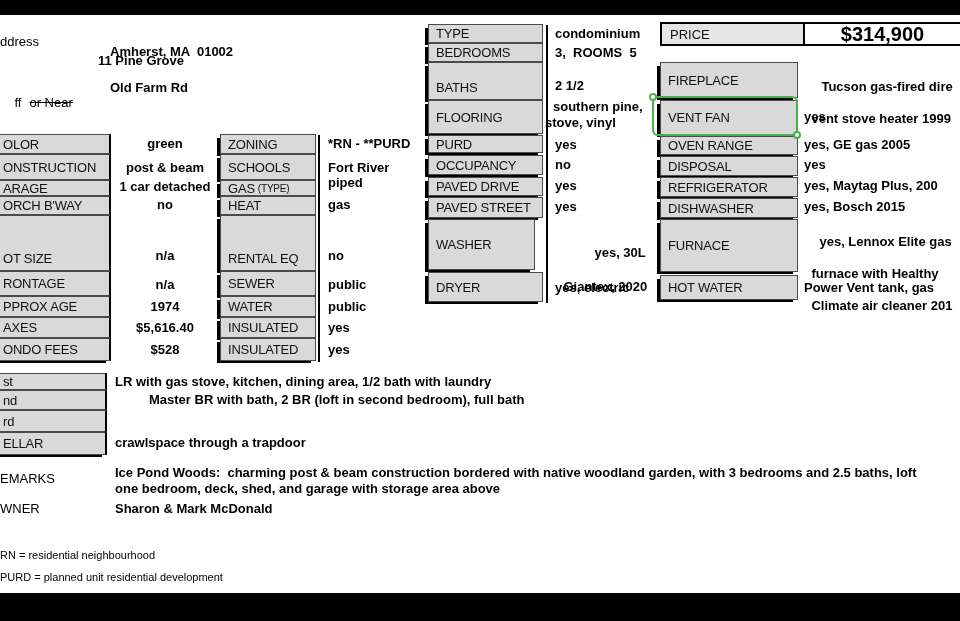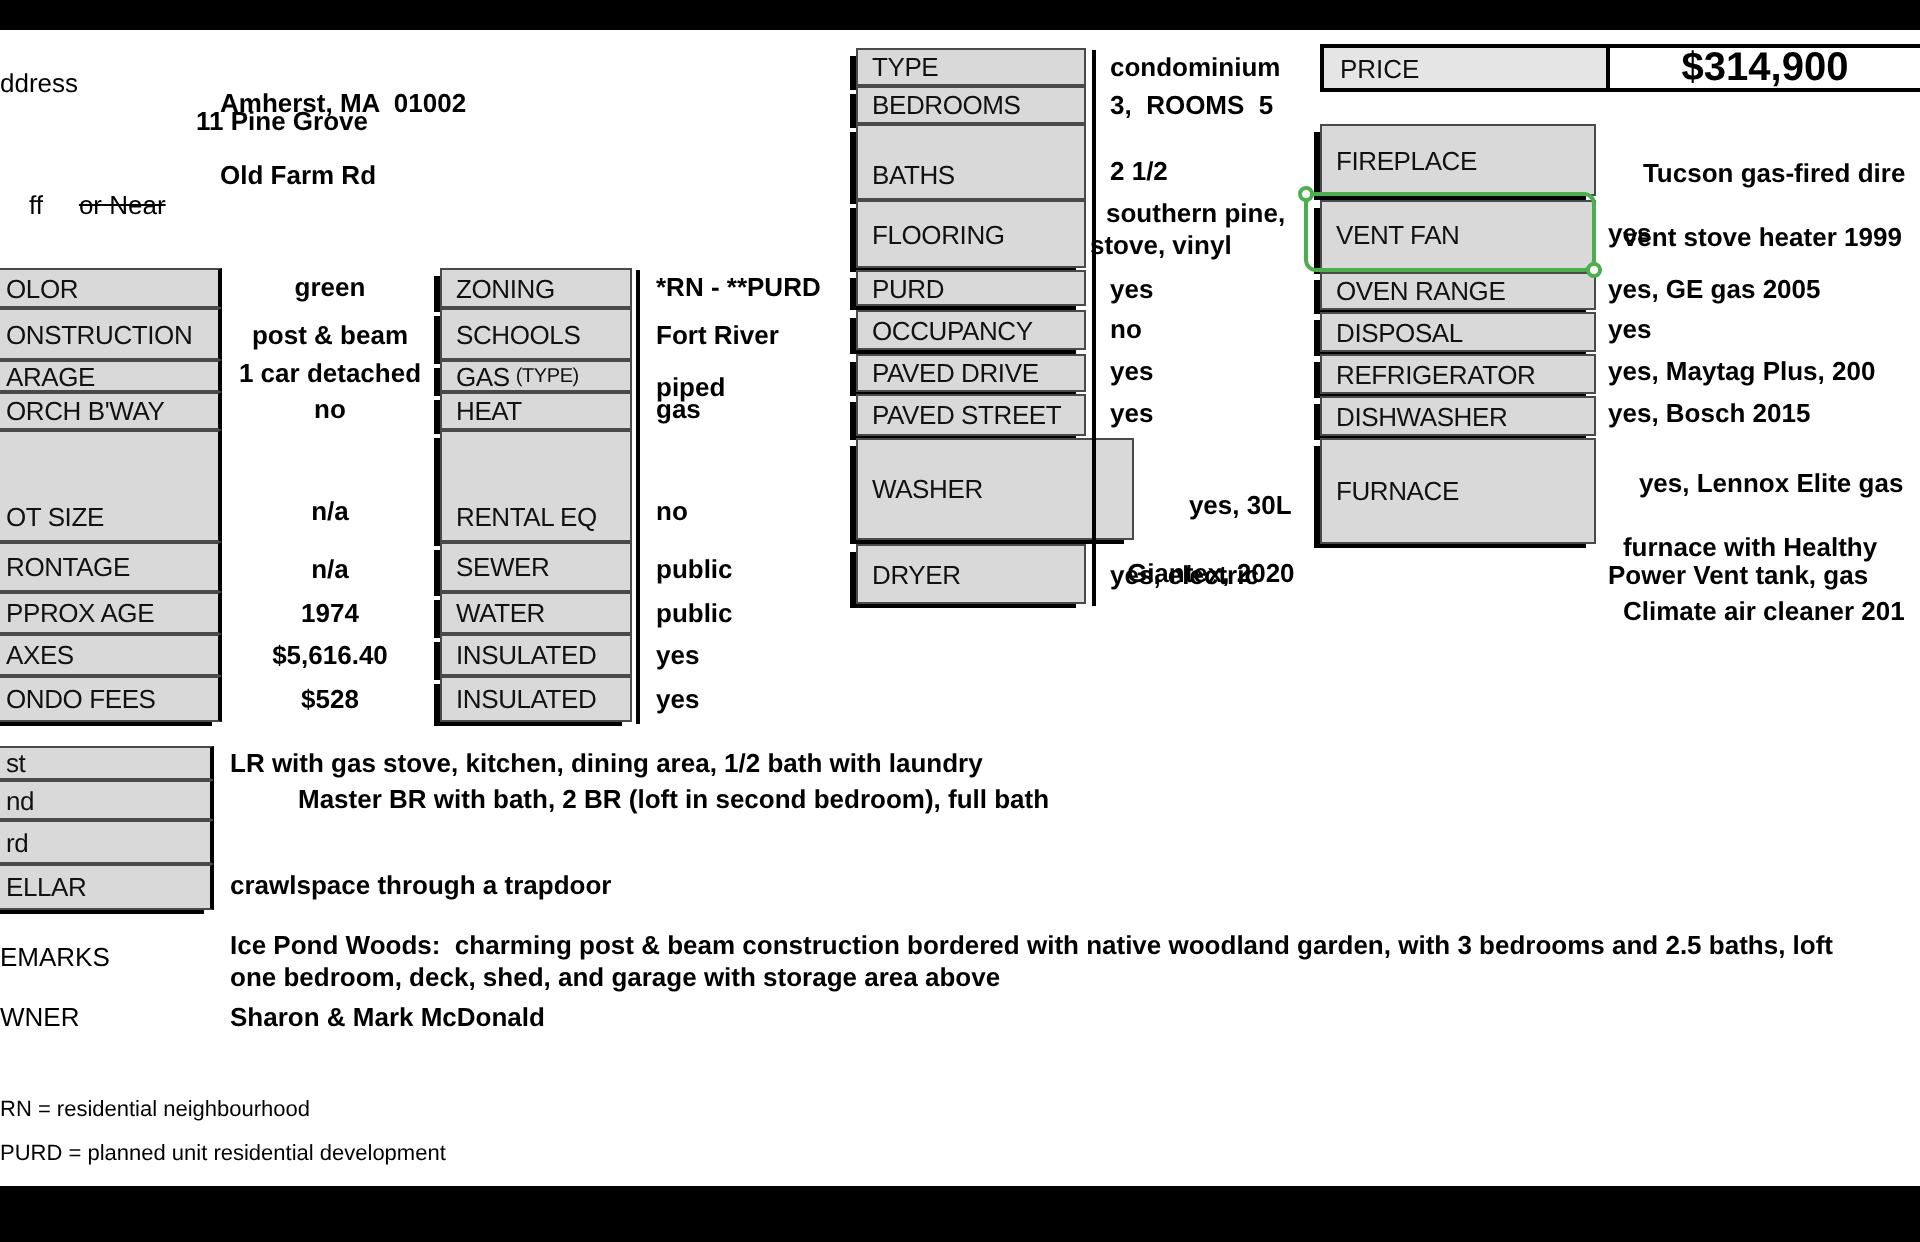--- a/index.html
+++ b/index.html
@@ -35,38 +35,38 @@
 <body>
 
 <div class="page">
   <div class="bar top"></div>
   <div class="bar bot"></div>
 
   <div class="lbl" style="left:0;top:34px;">ddress</div>
   <div class="val" style="left:98px;top:25px;margin-top:28px;">11 Pine Grove</div>
   <div class="val" style="left:110px;top:44px;">Amherst, MA  01002</div>
   <div class="lbl" style="left:0;top:80px;">
-    <span style="margin-right:18px;text-align:right;">ff</span><span class="strike">or Near</span>
+    <span style="margin-right:8px;text-align:right;">ff</span><span class="strike">or Near</span>
   </div>
   <div class="val" style="left:110px;top:80px;">Old Farm Rd</div>
 
   <div class="pricebox">
     <div class="pricelabel">PRICE</div>
     <div class="priceval">$314,900</div>
   </div>
 
   <div class="cell" style="left:428px;top:24px;width:115px;height:19px;">TYPE</div>
   <div class="cell" style="left:428px;top:43px;width:115px;height:19px;">BEDROOMS</div>
   <div class="cell b" style="left:428px;top:62px;width:115px;height:38px;">BATHS</div>
   <div class="cell" style="left:428px;top:100px;width:115px;height:34px;">FLOORING</div>
   <div class="cell" style="left:428px;top:135px;width:115px;height:18px;">PURD</div>
   <div class="cell" style="left:428px;top:155px;width:115px;height:20px;">OCCUPANCY</div>
   <div class="cell" style="left:428px;top:177px;width:115px;height:19px;">PAVED DRIVE</div>
   <div class="cell" style="left:428px;top:197px;width:115px;height:21px;">PAVED STREET</div>
-  <div class="cell" style="left:428px;top:219px;width:139px;height:51px;">WASHER</div>
+  <div class="cell" style="left:428px;top:219px;width:107px;height:51px;">WASHER</div>
   <div class="cell" style="left:428px;top:272px;width:115px;height:30px;">DRYER</div>
   <div class="vline" style="left:546px;top:25px;height:278px;"></div>
 
   <div class="val" style="left:555px;top:26px;">condominium</div>
   <div class="val" style="left:555px;top:45px;">3,  ROOMS  5</div>
   <div class="val" style="left:555px;top:78px;">2 1/2</div>
   <div class="val wrap" style="left:545px;top:99px;width:118px;text-indent:8px;">southern pine, stove, vinyl</div>
   <div class="val" style="left:555px;top:137px;">yes</div>
   <div class="val" style="left:555px;top:157px;">no</div>
   <div class="val" style="left:555px;top:178px;">yes</div>
@@ -77,20 +77,21 @@
   </div>
   <div class="val" style="left:555px;top:280px;">yes, electric</div>
 
   <div class="cell" style="left:660px;top:62px;width:138px;height:36px;">FIREPLACE</div>
   <div class="cell" style="left:660px;top:100px;width:138px;height:35px;">VENT FAN</div>
   <div class="cell" style="left:660px;top:136px;width:138px;height:19px;">OVEN RANGE</div>
   <div class="cell" style="left:660px;top:156px;width:138px;height:20px;">DISPOSAL</div>
   <div class="cell" style="left:660px;top:177px;width:138px;height:20px;">REFRIGERATOR</div>
   <div class="cell" style="left:660px;top:198px;width:138px;height:20px;">DISHWASHER</div>
   <div class="cell" style="left:660px;top:219px;width:138px;height:53px;">FURNACE</div>
+  <div class="cell" style="left:660px;top:275px;width:138px;height:25px;">HOT WATER</div>
 
   <div class="mline" style="left:797px;top:63px;">
     <span style="padding-left:10px;">Tucson gas-fired dire</span><br>
     <span>vent stove heater 1999</span>
   </div>
   <div class="val" style="left:804px;top:109px;">yes</div>
   <div class="val" style="left:804px;top:137px;">yes, GE gas 2005</div>
   <div class="val" style="left:804px;top:157px;">yes</div>
   <div class="val" style="left:804px;top:178px;">yes, Maytag Plus, 200</div>
   <div class="val" style="left:804px;top:199px;">yes, Bosch 2015</div>
@@ -135,21 +136,21 @@
   <div class="cell" style="left:220px;top:196px;width:96px;height:19px;">HEAT</div>
   <div class="cell b" style="left:220px;top:215px;width:96px;height:56px;">RENTAL EQ</div>
   <div class="cell" style="left:220px;top:271px;width:96px;height:25px;">SEWER</div>
   <div class="cell" style="left:220px;top:296px;width:96px;height:21px;">WATER</div>
   <div class="cell" style="left:220px;top:317px;width:96px;height:21px;">INSULATED</div>
   <div class="cell" style="left:220px;top:338px;width:96px;height:23px;">INSULATED</div>
   <div class="vline" style="left:318px;top:135px;height:227px;"></div>
 
   <div class="val" style="left:328px;top:136px;">*RN - **PURD</div>
   <div class="val" style="left:328px;top:160px;">Fort River</div>
-  <div class="val" style="left:328px;top:186px;">piped</div>
+  <div class="val" style="left:328px;top:175px;">piped</div>
   <div class="val" style="left:328px;top:197px;">gas</div>
   <div class="val" style="left:328px;top:248px;">no</div>
   <div class="val" style="left:328px;top:277px;">public</div>
   <div class="val" style="left:328px;top:299px;">public</div>
   <div class="val" style="left:328px;top:320px;">yes</div>
   <div class="val" style="left:328px;top:342px;">yes</div>
 
   <div class="cell cut" style="left:-12px;top:373px;width:119px;height:17px;">st</div>
   <div class="cell cut" style="left:-12px;top:390px;width:119px;height:20px;">nd</div>
   <div class="cell cut" style="left:-12px;top:410px;width:119px;height:22px;">rd</div>

